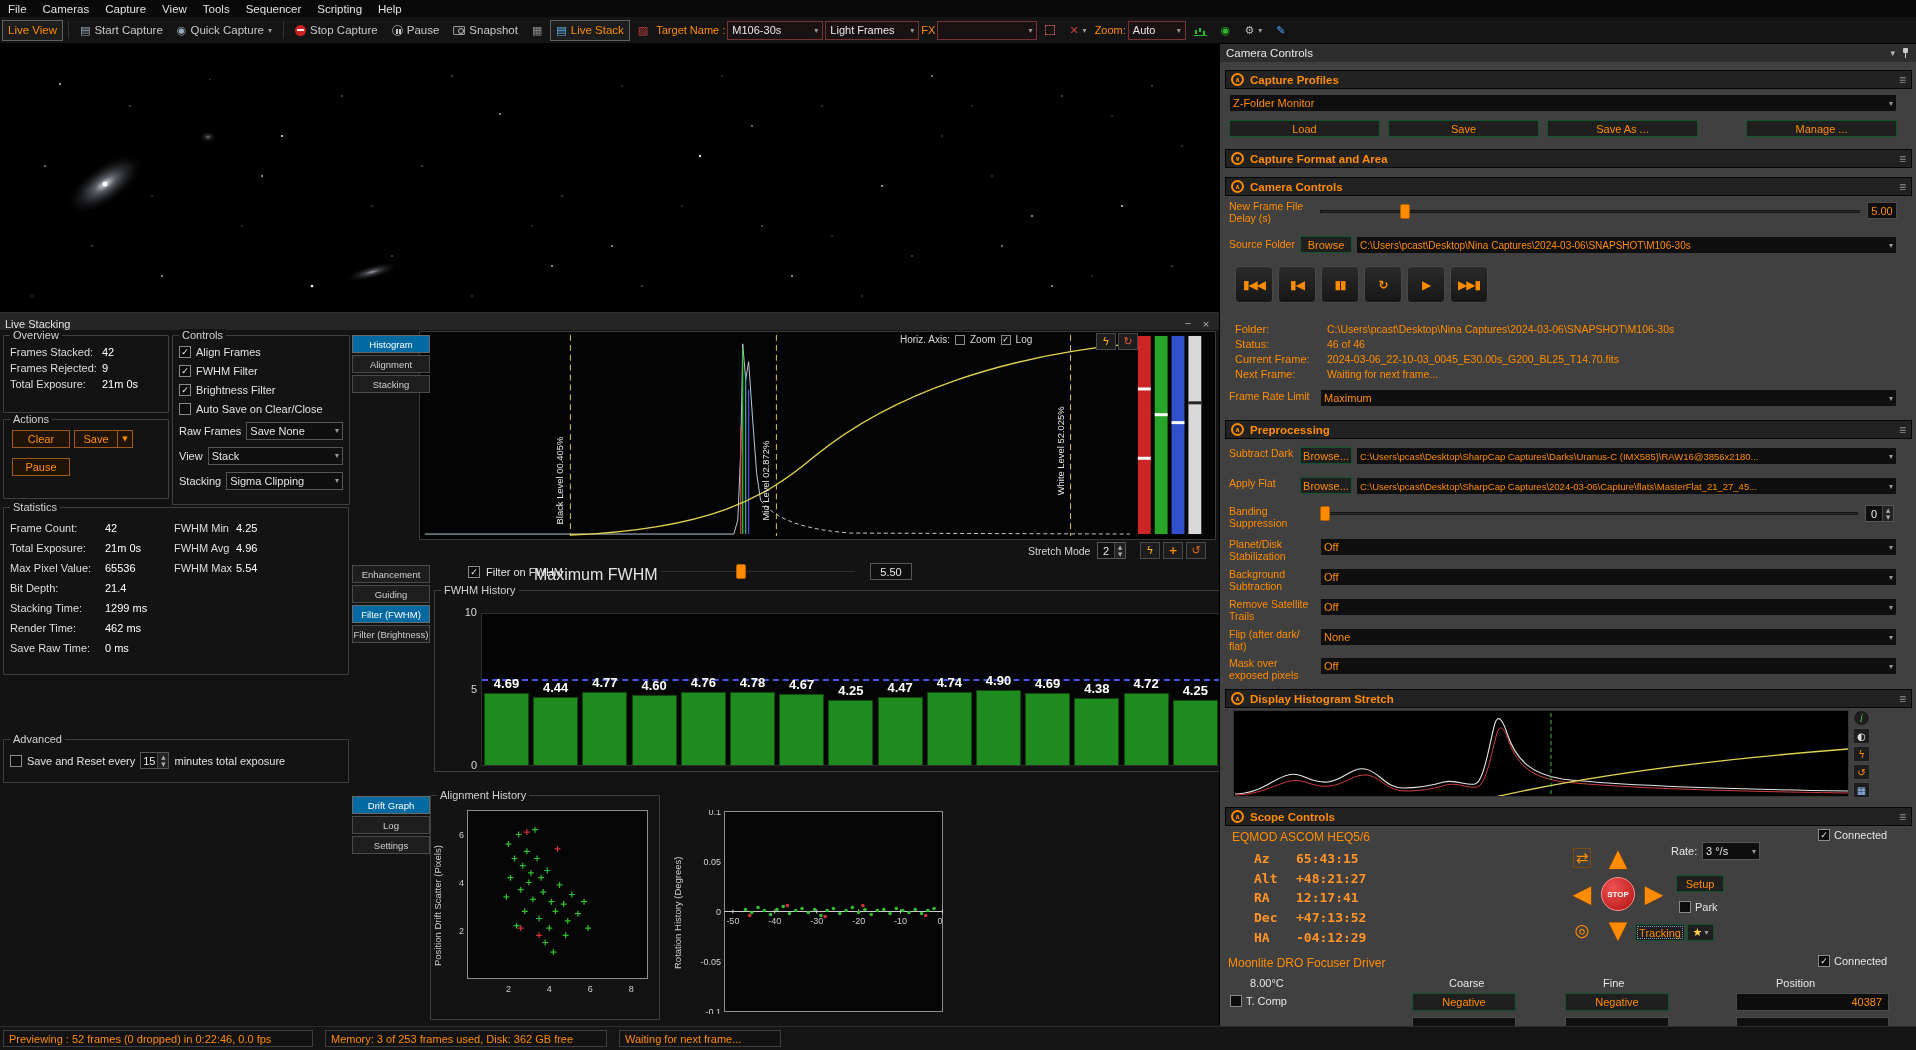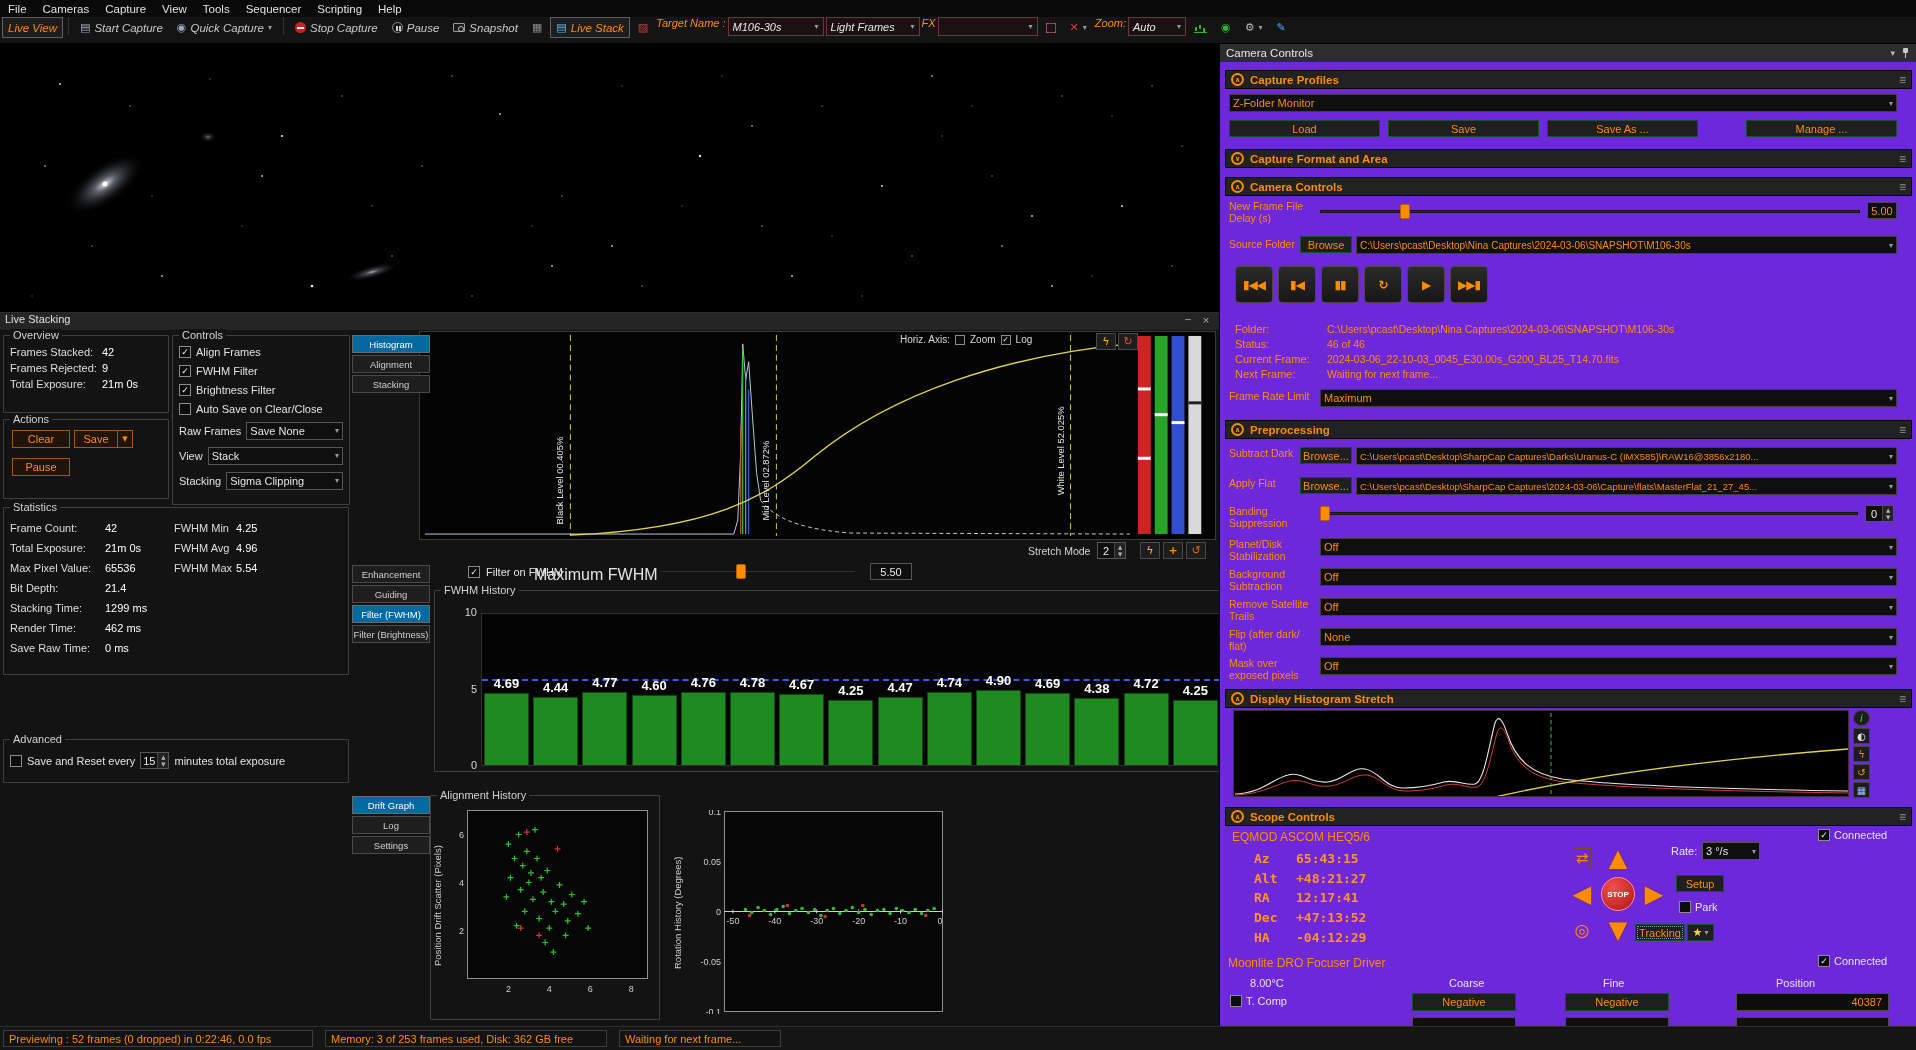--- a/index.html
+++ b/index.html
@@ -3,42 +3,42 @@
 <meta charset="utf-8">
 <style>
 *{box-sizing:border-box;margin:0;padding:0;}
 html,body{width:1916px;height:1050px;background:#000;overflow:hidden;}
 body{font-family:"Liberation Sans",sans-serif;font-size:12px;color:#d6d6d6;}
 #app{position:absolute;left:0;top:0;width:1916px;height:1050px;}
 .g{font-family:"DejaVu Sans",sans-serif;}
 
 #menubar{position:absolute;left:0;top:0;width:100%;height:17px;background:#090909;display:flex;align-items:center;z-index:9;}
 .menu-item{padding:0 8px;font-size:11.5px;color:#e2e2e2;height:17px;display:flex;align-items:center;}
-#toolbar{position:absolute;left:0;top:17px;width:100%;height:27px;background:#141414;display:flex;align-items:flex-start;gap:2px;padding:0 2px;border-bottom:1px solid #000;z-index:8;font-style:italic;}
+#toolbar{position:absolute;left:0;top:17px;width:100%;height:27px;background:#141414;display:flex;align-items:center;gap:2px;padding:0 2px;border-bottom:1px solid #000;z-index:8;}
 .tbtn{display:inline-flex;align-items:center;gap:4px;height:21px;padding:0 5px;font-size:11.5px;color:#c9c9c9;border:1px solid transparent;white-space:nowrap;}
 .tbtn.framed{border-color:#606060;background:#1d1d1d;color:#ff8c00;}
 .tsep{width:1px;height:18px;background:#333;margin:0 3px;flex:none;}
 .arr{font-size:8px;color:#999;font-family:"DejaVu Sans",sans-serif;}
 .tsel{display:inline-flex;align-items:center;height:19px;background:#1a1212;border:1px solid #733;color:#e8e8e8;font-size:11px;padding:0 4px;gap:6px;white-space:nowrap;}
 .tlab{color:#ff8c00;font-size:11px;white-space:nowrap;}
 .tico{font-family:"DejaVu Sans",sans-serif;font-size:11px;}
 .noentry{width:11px;height:11px;border-radius:50%;background:#c22;position:relative;flex:none;}
 .noentry::after{content:"";position:absolute;left:2px;top:4.5px;width:7px;height:2px;background:#eee;}
 .pauseico{width:11px;height:11px;border-radius:50%;border:1px solid #909090;position:relative;flex:none;}
 .pauseico::before{content:"";position:absolute;left:3px;top:3px;width:2px;height:5px;background:#ccc;box-shadow:3px 0 0 #ccc;}
 .camico{width:12px;height:9px;border:1px solid #999;border-radius:1px;position:relative;background:#1d1d1d;flex:none;}
 .camico::after{content:"";position:absolute;left:3.5px;top:1.5px;width:4px;height:4px;border-radius:50%;border:1px solid #bbb;}
 .dashedbox{width:10px;height:10px;border:1px dashed #b05050;flex:none;}
 .gbars{width:13px;height:11px;position:relative;border-bottom:1px solid #2db82d;flex:none;}
 .gbars::before{content:"";position:absolute;left:1px;bottom:1px;width:2px;height:4px;background:#2db82d;box-shadow:4px -2px 0 #2db82d,8px 1px 0 #2db82d;}
 
 #preview{position:absolute;left:0;top:44px;width:1219px;height:268px;background:#000;overflow:hidden;}
 
 #ls-panel{position:absolute;left:0;top:312px;width:1219px;height:714px;background:#131313;border-top:1px solid #2e2e2e;overflow:hidden;}
-.ls-title{position:absolute;left:0;top:0;width:100%;height:17px;background:#252525;display:flex;align-items:flex-start;padding:0 5px;font-size:11px;color:#e0e0e0;}
+.ls-title{position:absolute;left:0;top:0;width:100%;height:17px;background:#252525;display:flex;align-items:flex-end;padding:0 5px;font-size:11px;color:#e0e0e0;}
 .ls-title .sp{flex:1;}
 .wbtn{width:16px;height:13px;display:flex;align-items:center;justify-content:center;color:#b5b5b5;font-size:9px;margin-left:2px;}
 .group{position:absolute;border:1px solid #404040;border-radius:1px;}
 .gt{position:absolute;top:-7px;left:6px;background:#131313;padding:0 3px;font-size:11px;color:#d2d2d2;line-height:13px;white-space:nowrap;}
 .kv{display:flex;font-size:11px;height:16px;align-items:center;}
 .kv .k{color:#dedede;flex:none;}
 .kv .v{color:#fff;}
 #ov-rows .k{width:92px;}
 #stats-left .kv,#stats-right .kv{height:20px;}
 #stats-left .k{width:95px;}
@@ -62,21 +62,21 @@
 .slider{position:relative;height:15px;}
 .slider .track{position:absolute;left:0;right:0;top:6px;height:3px;background:#2e2e2e;border:1px solid #141414;}
 .slider .thumb{position:absolute;top:0;width:10px;height:15px;background:#ff8c00;border-radius:2px;border:1px solid #b35f00;}
 .hicon{position:absolute;width:20px;height:17px;background:#1d1d1d;border:1px solid #4a4a4a;display:flex;align-items:center;justify-content:center;font-size:11px;font-family:"DejaVu Sans",sans-serif;}
 .fyt{position:absolute;left:18px;width:24px;text-align:right;font-size:11px;color:#d8d8d8;}
 #fwhm-plot{position:absolute;left:46px;top:22px;width:740px;height:153px;background:#040404;border:1px solid #2f2f2f;}
 .fbar{position:absolute;bottom:0;background:#1f8a1f;border:1px solid #0c4a0c;border-bottom:none;z-index:1;}
 .fbarlab{position:absolute;z-index:3;color:#fff;font-weight:bold;font-size:13px;text-align:center;}
 #fwhm-thr{position:absolute;left:0;right:0;border-top:2px dashed #4656e8;z-index:2;}
 
-#right-panel{position:absolute;left:1219px;top:44px;width:697px;height:982px;background:#6d28d9;border-left:1px solid #000;overflow:hidden;}
+#right-panel{position:absolute;left:1219px;top:44px;width:697px;height:982px;background:#404040;border-left:1px solid #000;overflow:hidden;}
 .rp-title{position:absolute;left:0;top:0;width:100%;height:18px;background:#2d2d2d;display:flex;align-items:center;gap:6px;padding:0 6px;font-size:11.5px;color:#e6e6e6;}
 .pinico{width:9px;height:12px;position:relative;}
 .pinico::before{content:"";position:absolute;top:1px;left:2px;width:5px;height:5px;background:#c9c9c9;border-radius:1px;}
 .pinico::after{content:"";position:absolute;top:6px;left:4px;width:1px;height:5px;background:#c9c9c9;}
 .sech{position:absolute;left:5px;width:687px;height:19px;background:#222;border:1px solid #060606;display:flex;align-items:center;gap:6px;padding:0 5px;}
 .chev{width:13px;height:13px;border-radius:50%;border:2px solid #ff8c00;color:#ff8c00;font-size:7px;font-weight:bold;display:flex;align-items:center;justify-content:center;flex:none;font-family:"DejaVu Sans",sans-serif;}
 .st{color:#ff8c00;font-weight:bold;font-size:11.5px;flex:1;}
 .burger{color:#909090;font-size:12px;}
 .rbtn{display:flex;align-items:center;justify-content:center;background:#1f1f1f;border:1px solid #14532d;color:#ff8c00;font-size:11px;height:17px;}
 .orlab{position:absolute;left:9px;width:90px;color:#ff8c00;font-size:10.5px;line-height:11.5px;}

